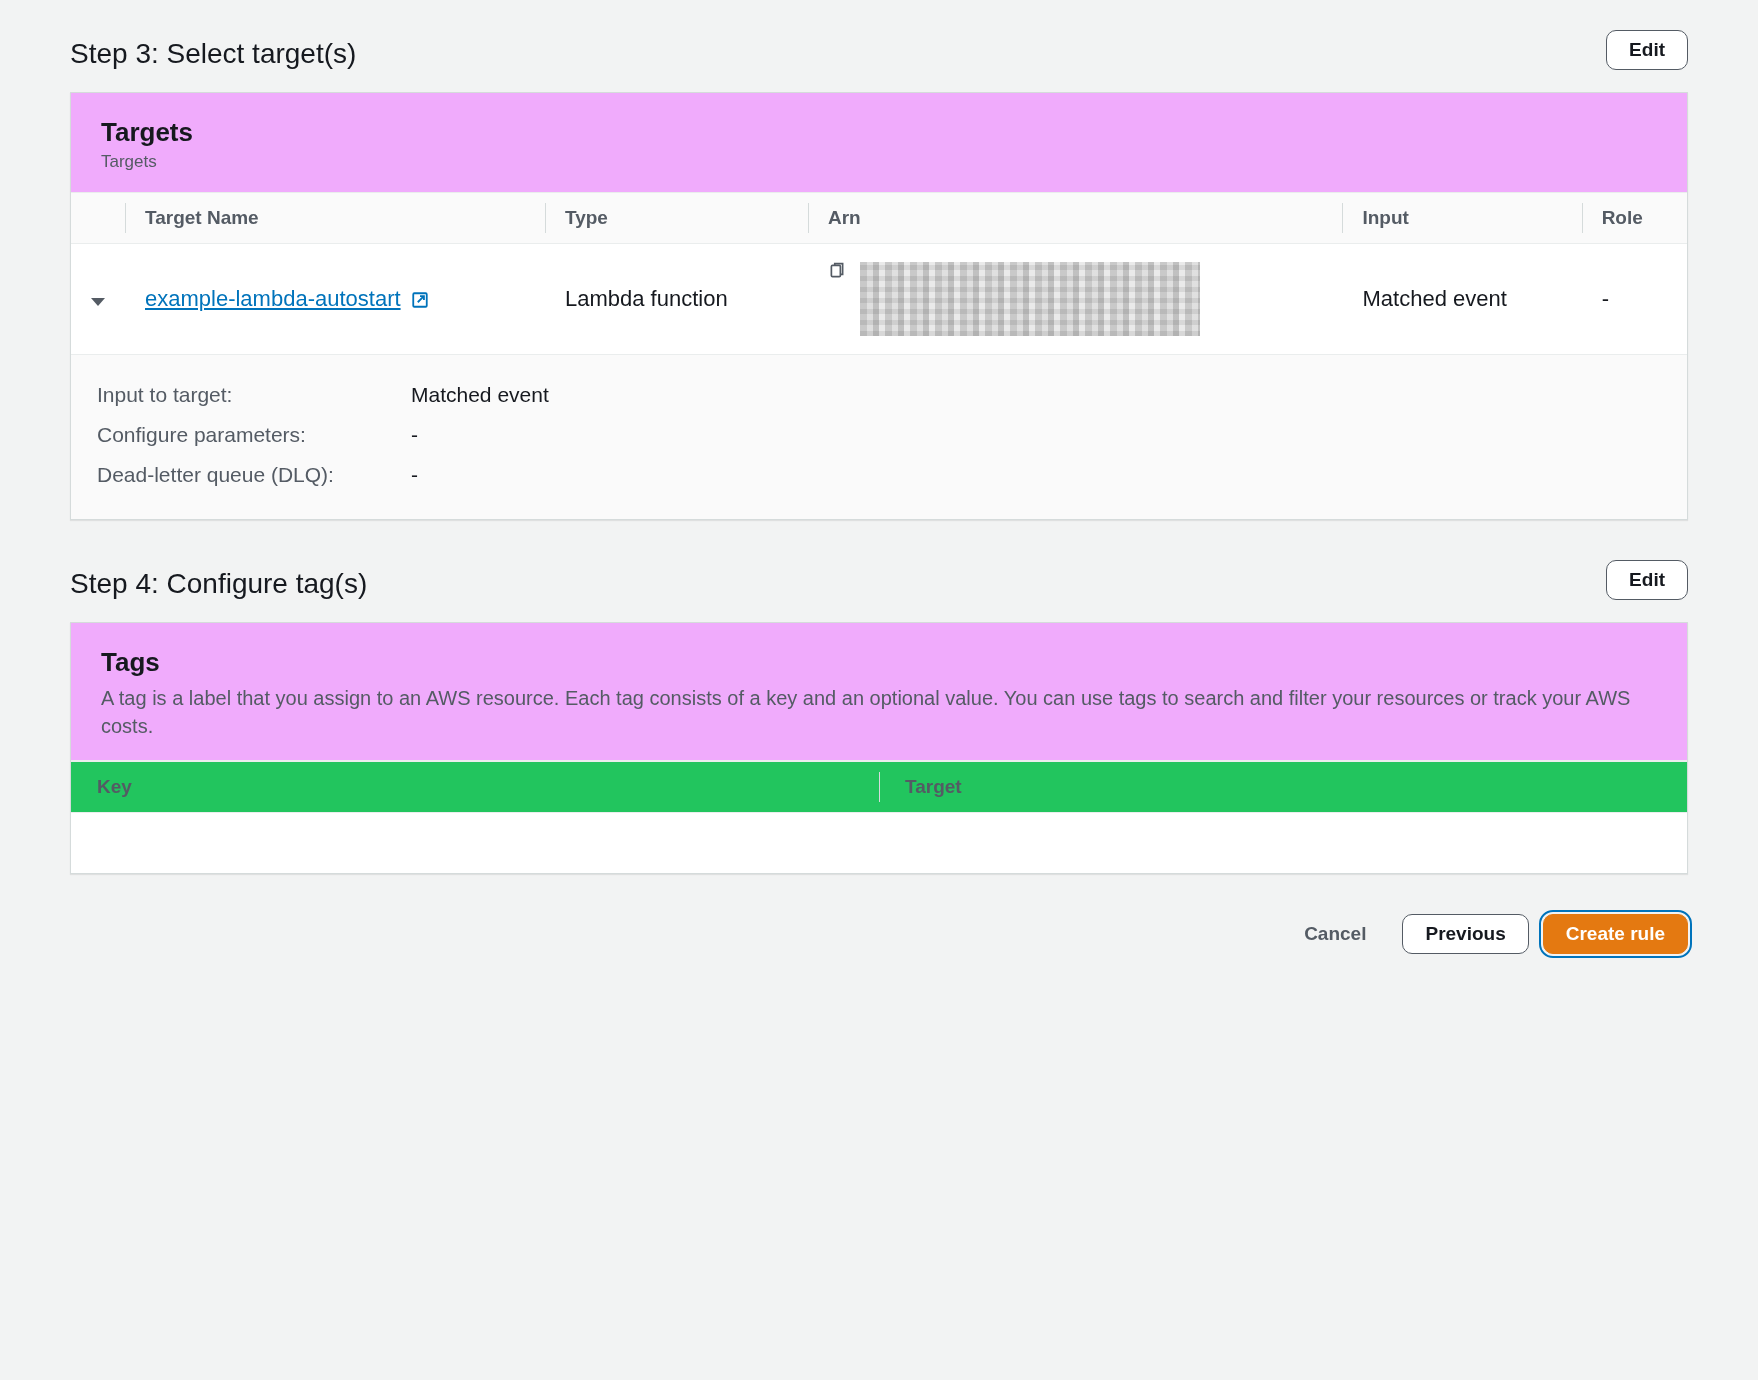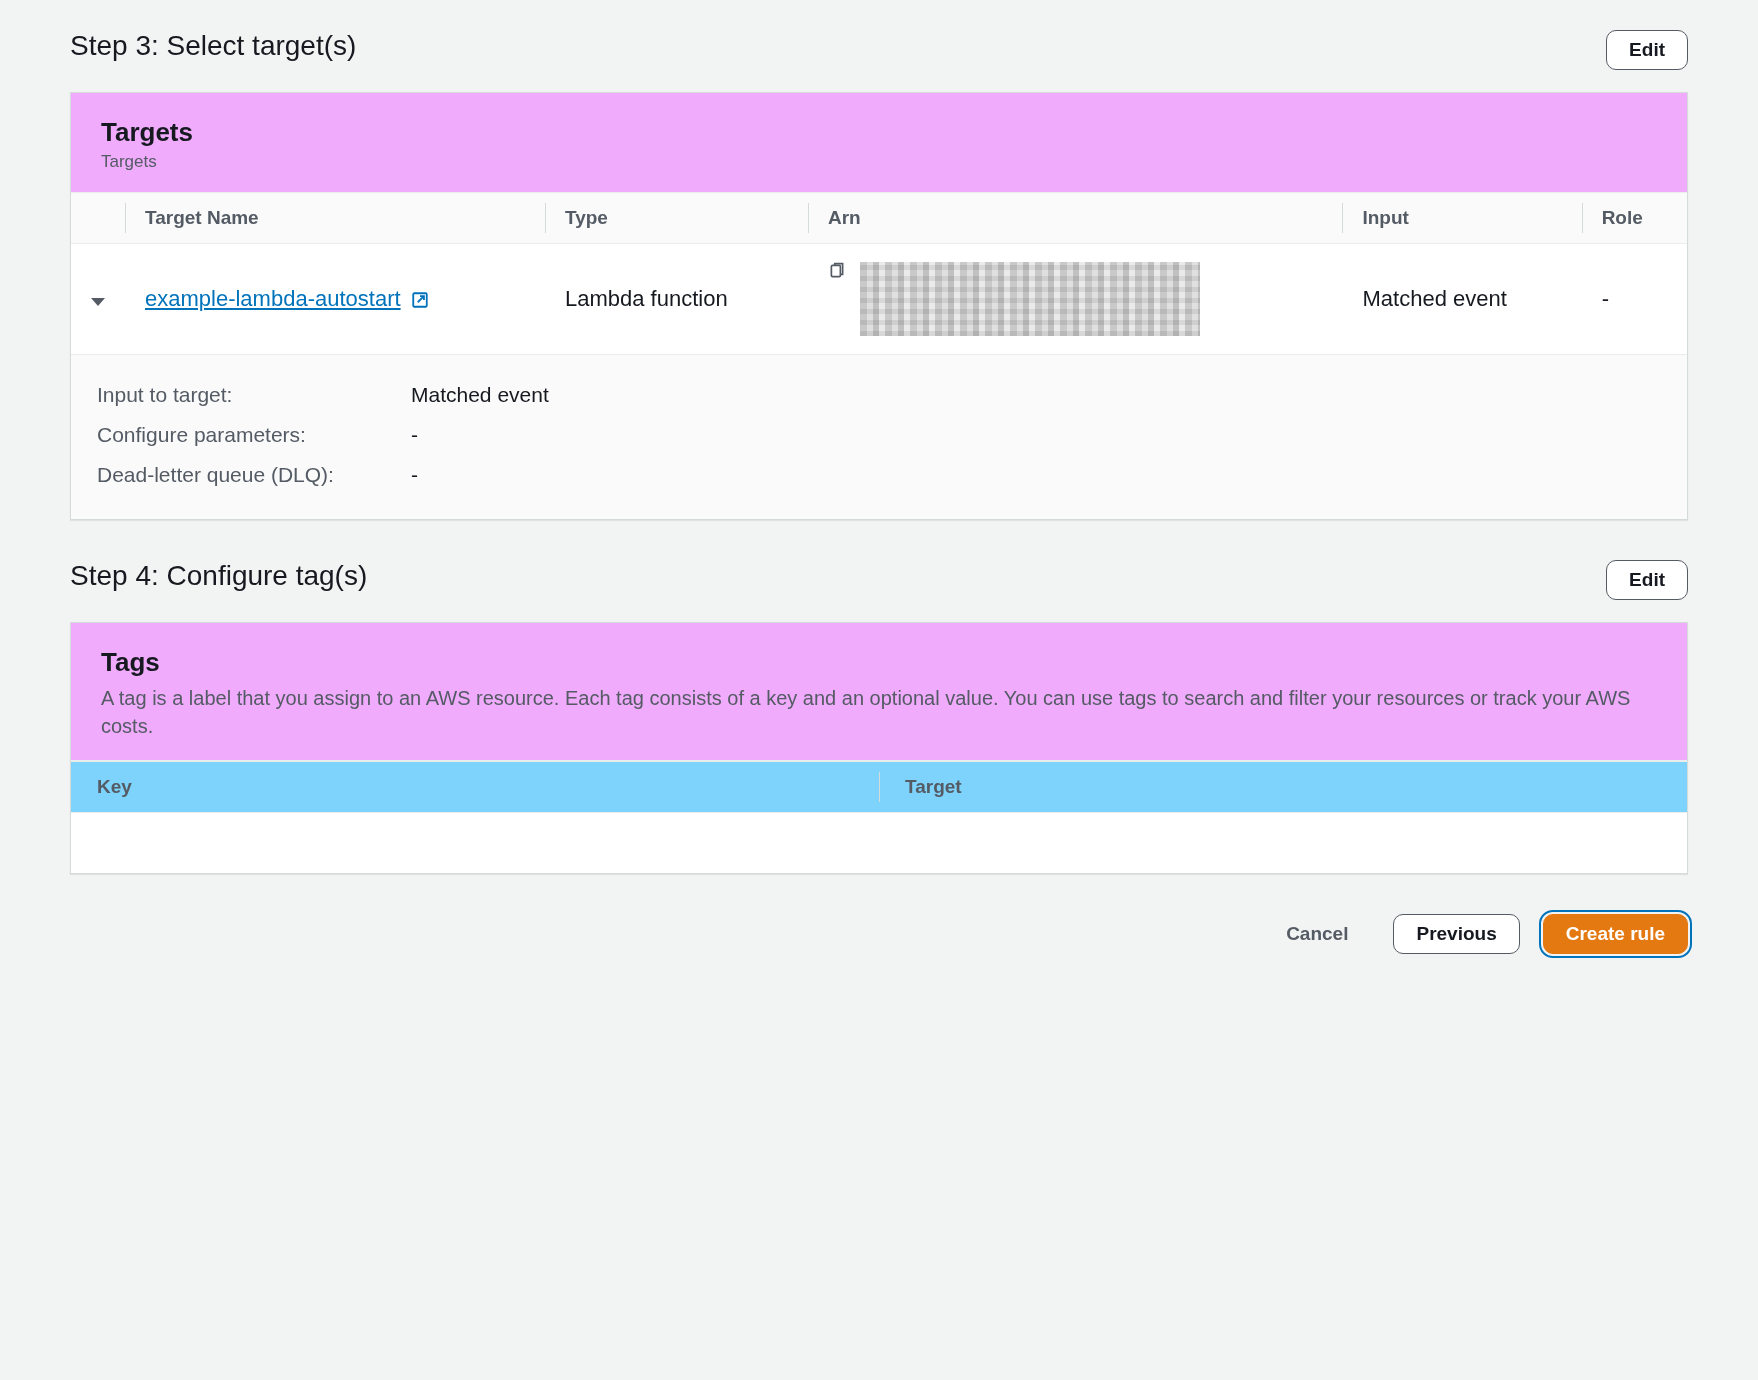--- a/index.html
+++ b/index.html
@@ -6,21 +6,21 @@
   body {
     font-family: "Amazon Ember", "Helvetica Neue", Arial, sans-serif;
     background: #f2f3f3;
     color: #16191f;
     padding: 30px 70px 60px 70px;
     font-size: 20px;
   }
   .step-header {
     display: flex;
     justify-content: space-between;
-    align-items: flex-start;
+    align-items: flex-end;
     margin-bottom: 22px;
   }
   .step-title {
     font-size: 28px;
     font-weight: 400;
     color: #16191f;
   }
   .btn {
     background: #fff;
     border: 1px solid #545b64;
@@ -175,21 +175,21 @@
   .tags-table {
     width: 100%;
     border-collapse: collapse;
   }
   .tags-table th {
     text-align: left;
     font-weight: 700;
     font-size: 19px;
     color: #545b64;
     padding: 14px 26px;
-    background: #7dd3fc;
+    background: #22c55e;
     border-top: 1px solid #eaeded;
     border-bottom: 1px solid #eaeded;
     position: relative;
   }
   .tags-table th:not(:first-child)::before {
     content: "";
     position: absolute;
     left: 0;
     top: 10px;
     bottom: 10px;
@@ -198,21 +198,21 @@
   }
   .tags-body {
     height: 60px;
     background: #fff;
   }
   
   .footer-actions {
     display: flex;
     justify-content: flex-end;
     align-items: center;
-    gap: 23px;
+    gap: 14px;
     margin-top: 26px;
   }
 </style>
 </head>
 <body>
 
 <div class="step-header">
   <h2 class="step-title">Step 3: Select target(s)</h2>
   <button class="btn">Edit</button>
 </div>

